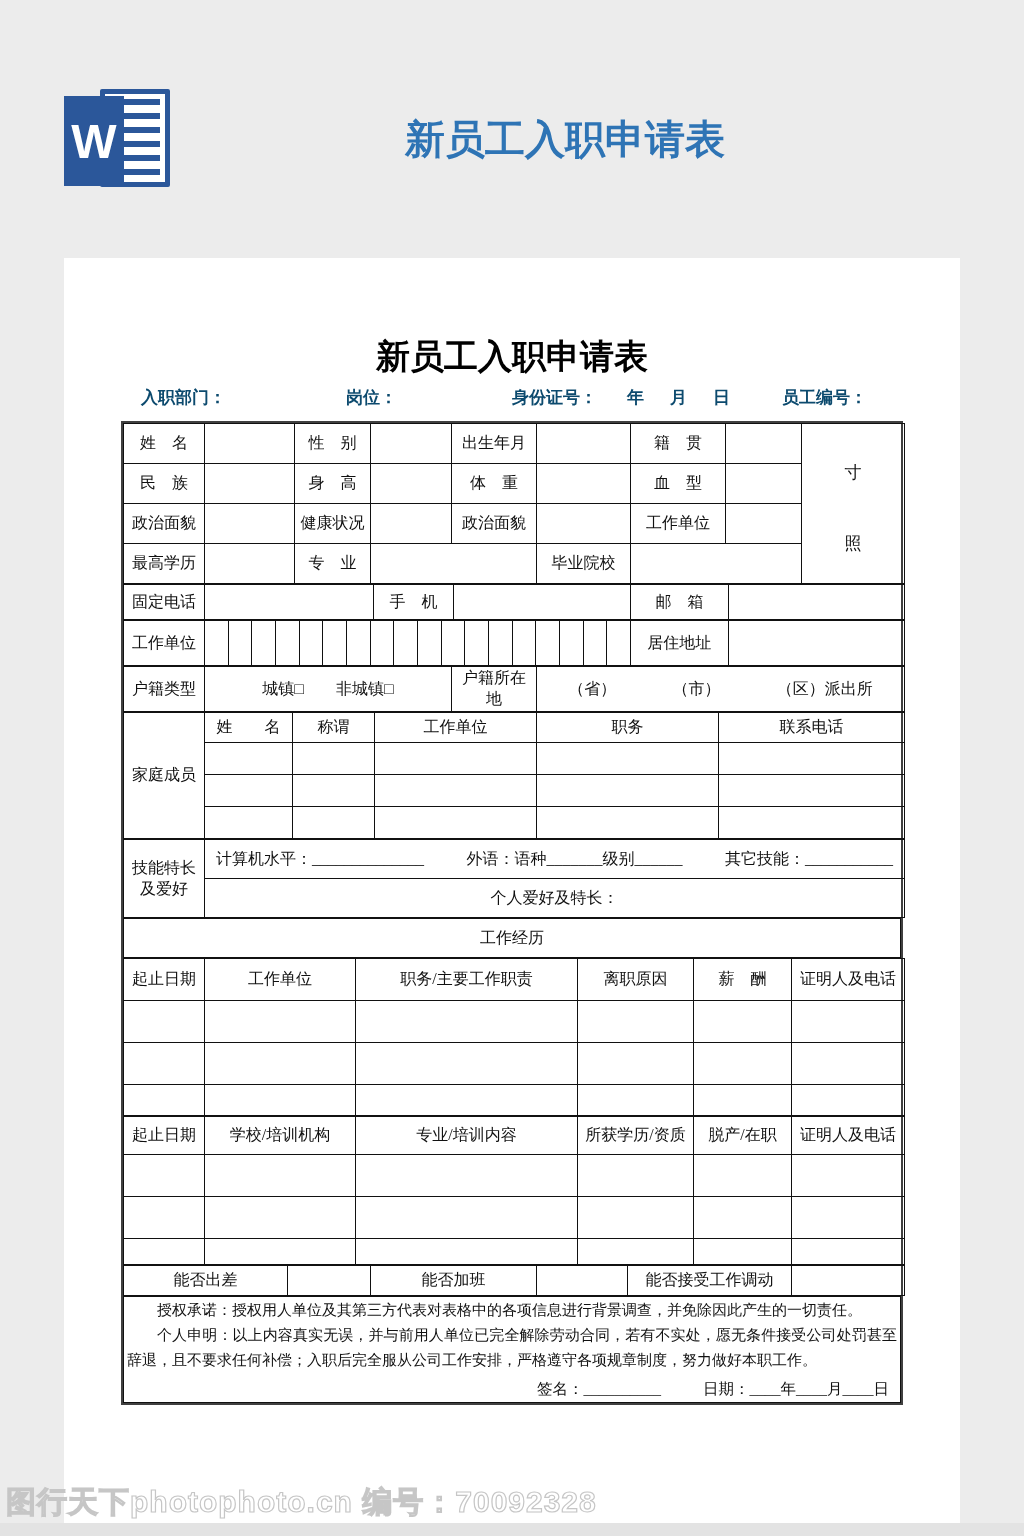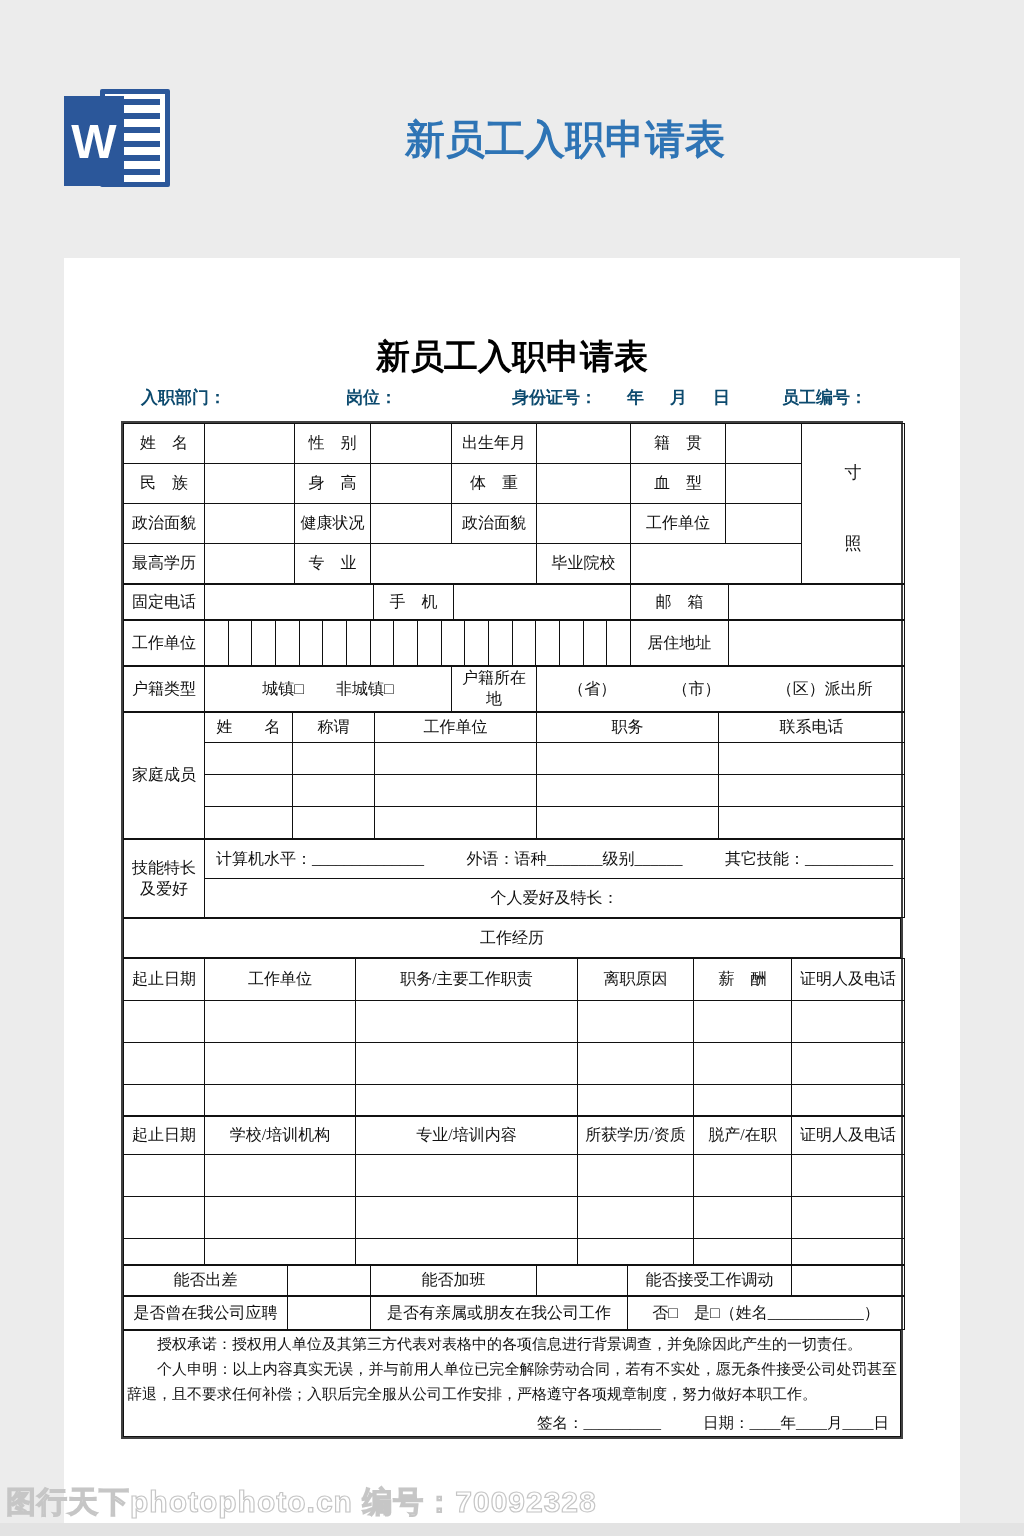--- a/index.html
+++ b/index.html
@@ -425,36 +425,20 @@
         <td>能否出差</td>
         <td></td>
         <td>能否加班</td>
         <td></td>
         <td>能否接受工作调动</td>
         <td></td>
       </tr>
     </tbody>
       </table>
 
-    <table class="tbl t13">
-      <colgroup>
-          <col style="width:164px">
-          <col style="width:83px">
-          <col style="width:257px">
-          <col style="width:277px">
-        </colgroup>
-      <tbody>
-          <tr>
-        <td>是否曾在我公司应聘</td>
-        <td></td>
-        <td>是否有亲属或朋友在我公司工作</td>
-        <td>否□　是□（姓名____________）</td>
-      </tr>
-    </tbody>
-      </table>
 
     <table class="tbl t14">
       <tbody>
           <tr>
         <td class="auth-cell">
           <p>授权承诺：授权用人单位及其第三方代表对表格中的各项信息进行背景调查，并免除因此产生的一切责任。</p>
           <p>个人申明：以上内容真实无误，并与前用人单位已完全解除劳动合同，若有不实处，愿无条件接受公司处罚甚至辞退，且不要求任何补偿；入职后完全服从公司工作安排，严格遵守各项规章制度，努力做好本职工作。</p>
           <div class="sign-line">
             <span>签名：__________</span>
             <span>日期：____年____月____日</span>

